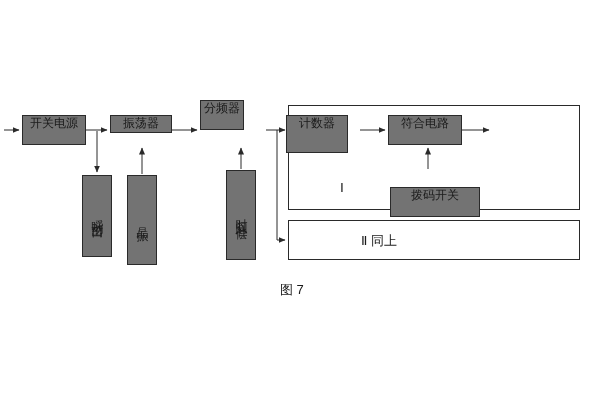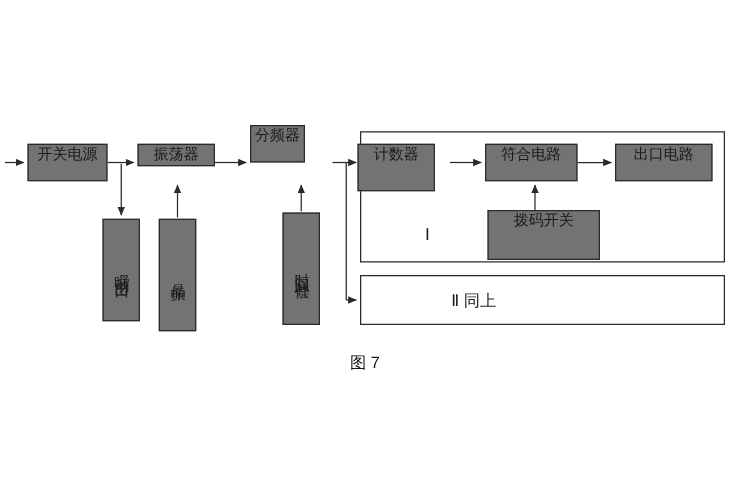--- a/index.html
+++ b/index.html
@@ -80,25 +80,22 @@
   </div>
 
   <div class="box" style="left:286px;top:115px;width:62px;height:38px">
     <span>计数器</span>
   </div>
 
   <div class="box" style="left:388px;top:115px;width:74px;height:30px">
     <span>符合电路</span>
   </div>
 
-  <div class="box" style="left:492px;top:115px;width:78px;height:30px">
-    <span>出口电路</span>
-  </div>
 
-  <div class="box" style="left:390px;top:168px;width:90px;height:40px">
+  <div class="box" style="left:390px;top:187px;width:90px;height:30px">
     <span>拨码开关</span>
   </div>
 
   <div class="box vbox" style="left:82px;top:175px;width:30px;height:82px">
     <span>瞬动出口</span>
   </div>
 
   <div class="box vbox" style="left:127px;top:175px;width:30px;height:90px">
     <span>晶振</span>
   </div>

